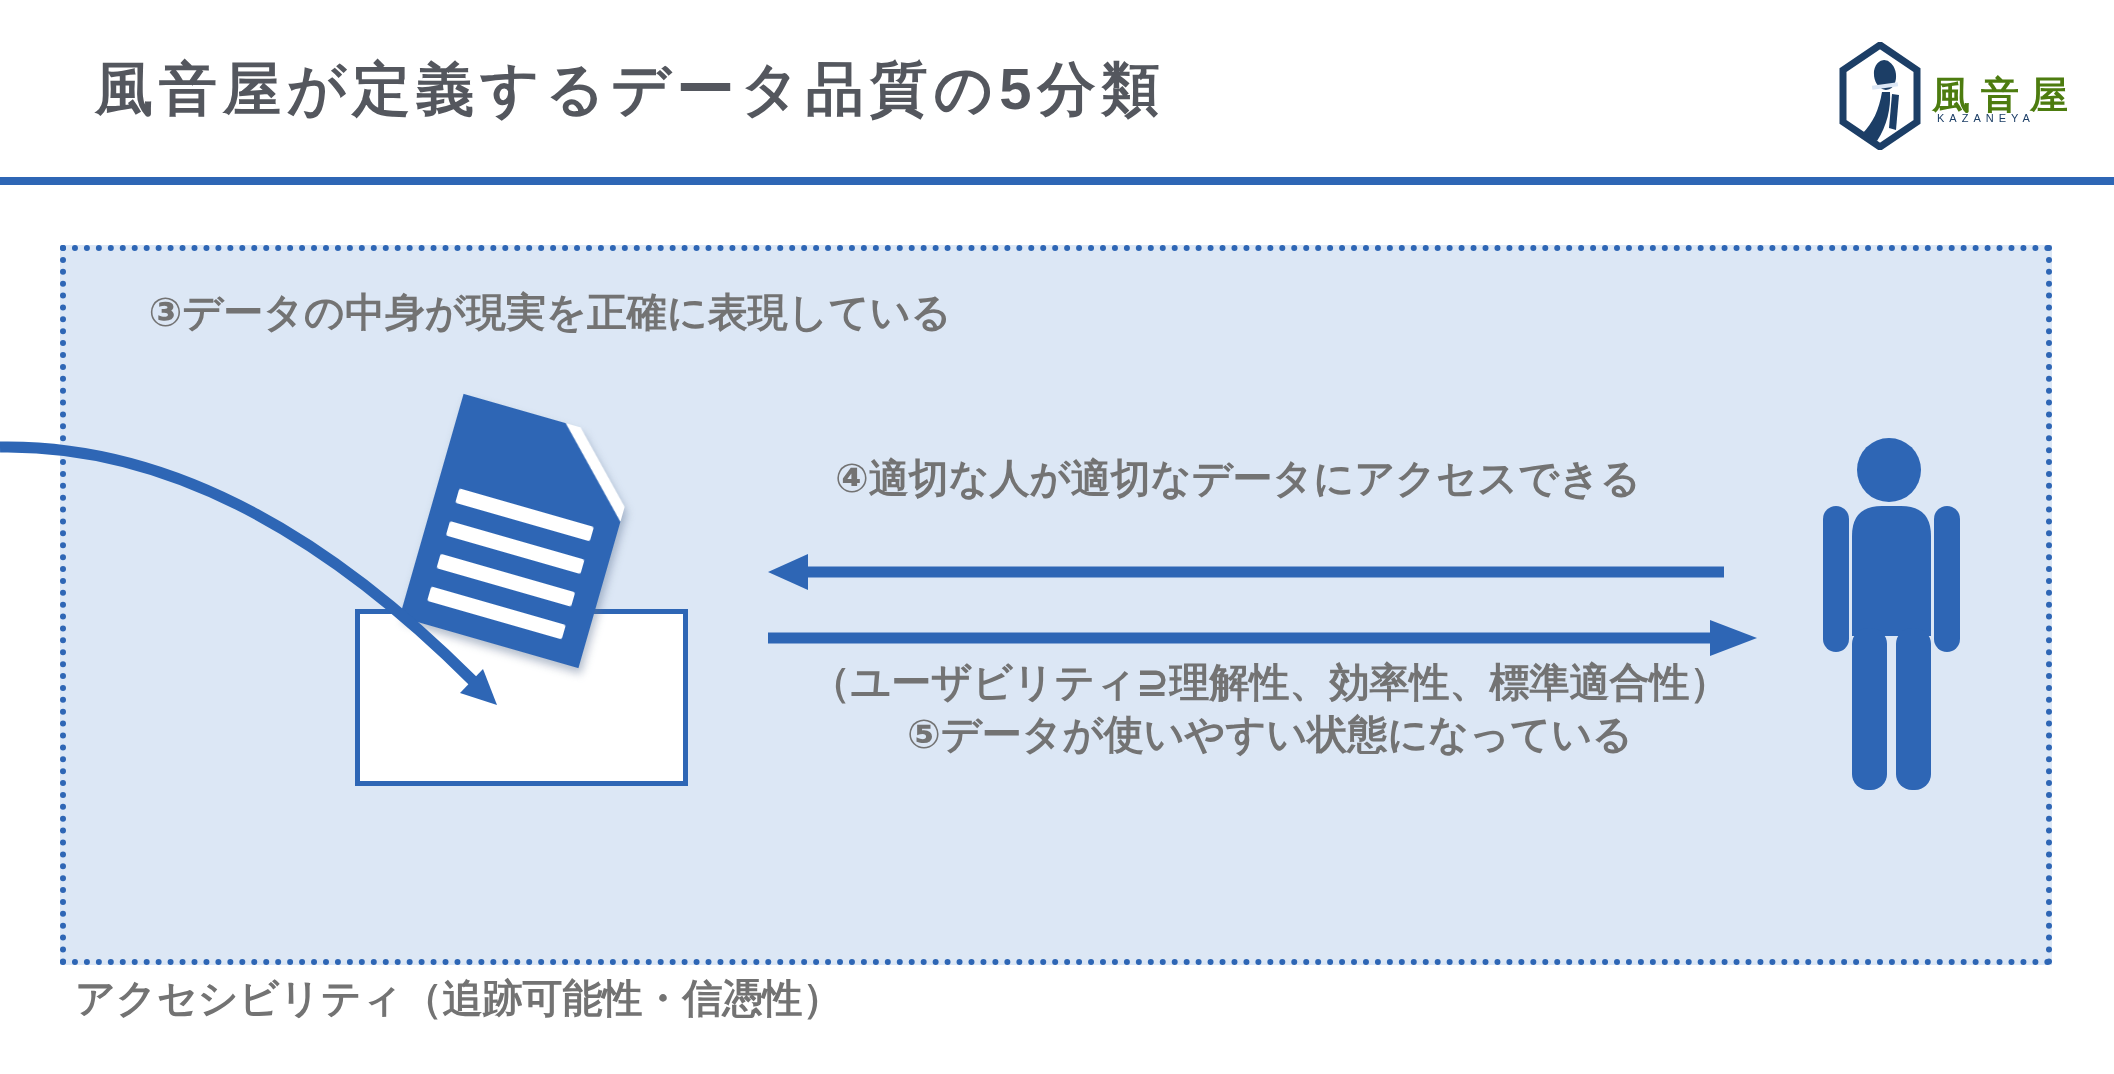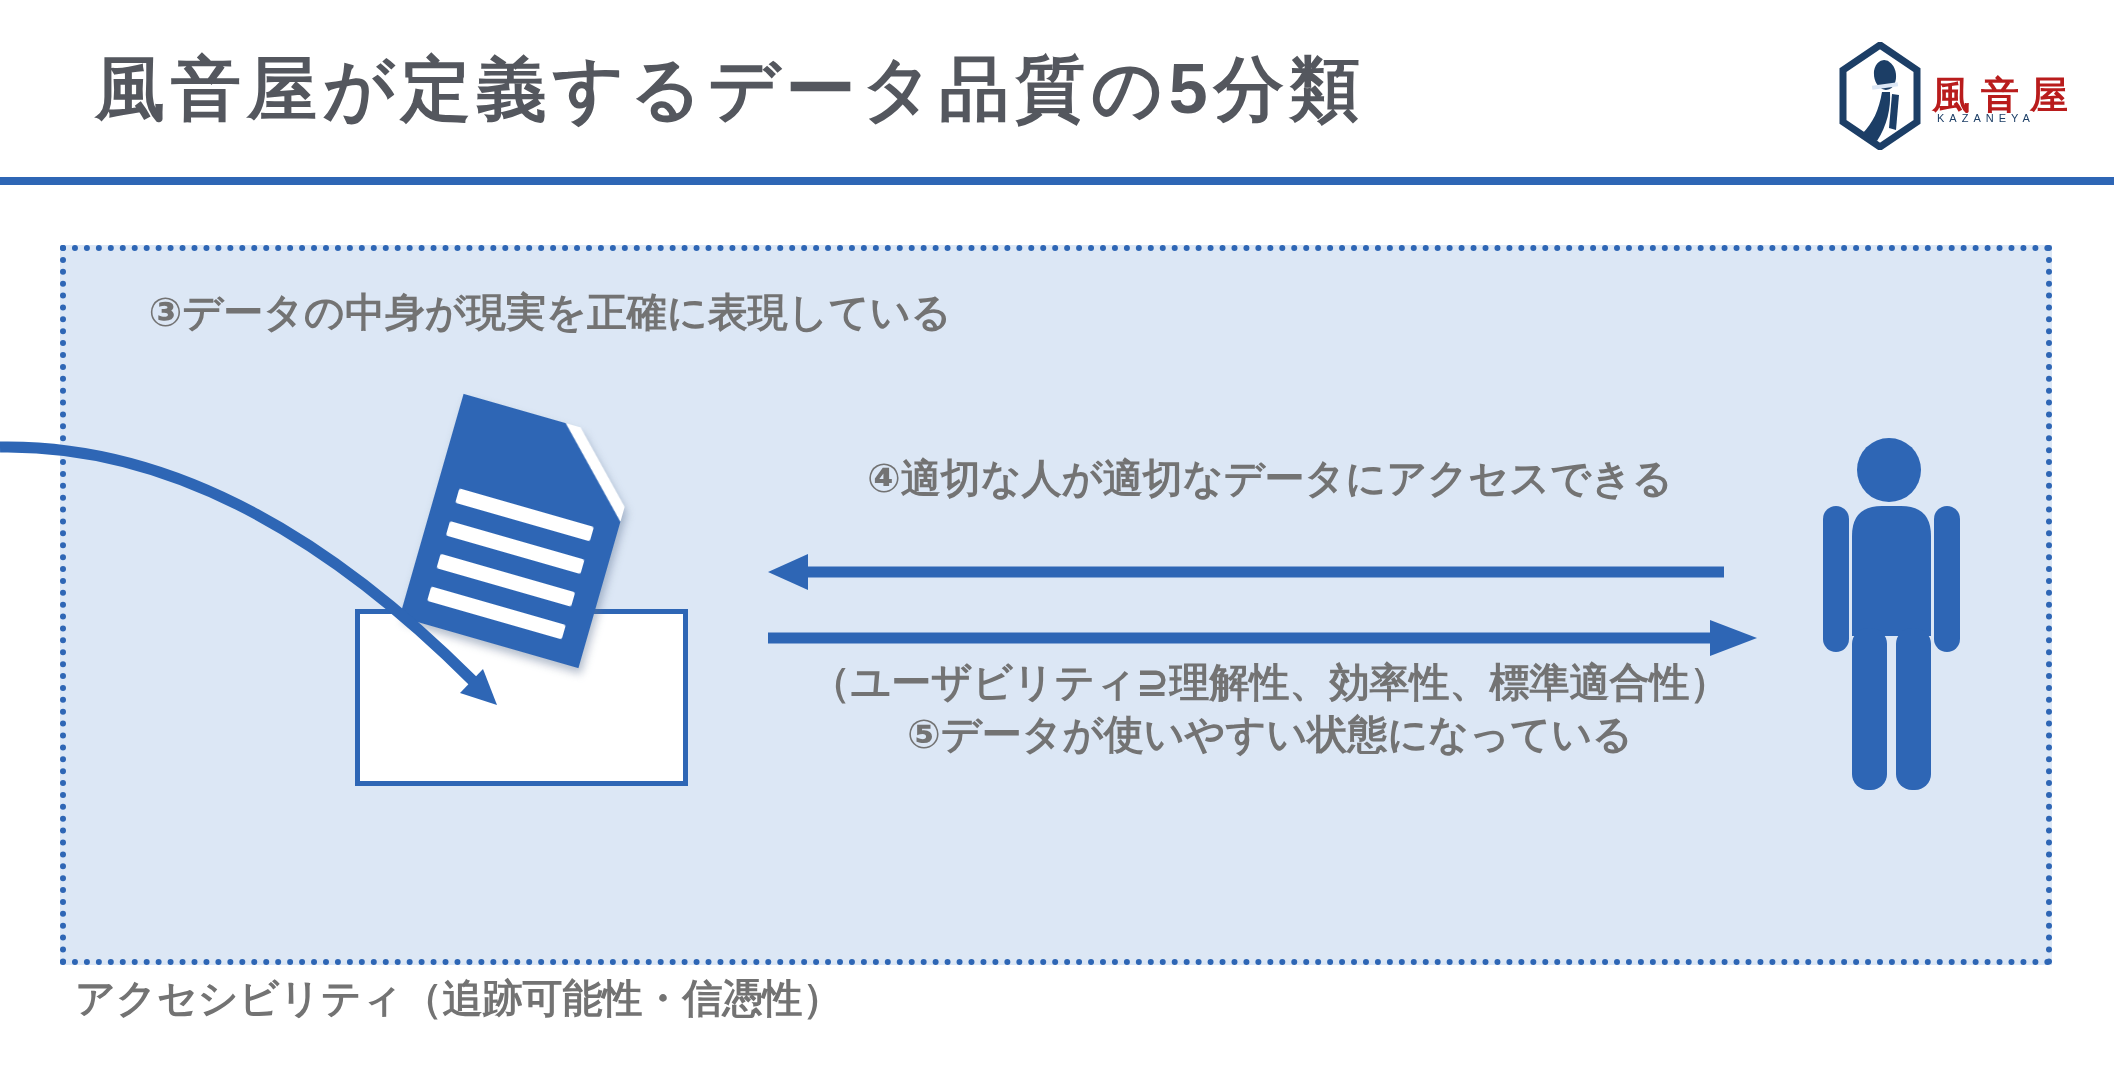--- a/index.html
+++ b/index.html
@@ -5,47 +5,47 @@
   html,body{margin:0;padding:0;}
   body{
     width:2114px;height:1074px;background:#ffffff;position:relative;overflow:hidden;
     font-family:"Liberation Sans","DejaVu Sans",sans-serif;
   }
   .abs{position:absolute;}
 
   
   .page-title{
     left:95px;top:30px;width:1700px;height:118px;line-height:118px;
-    font-size:70px;font-weight:700;letter-spacing:6px;color:#54575E;white-space:nowrap;
+    font-size:58px;font-weight:700;letter-spacing:6px;color:#54575E;white-space:nowrap;
   }
   .title-underline{left:0;top:177px;width:2114px;height:8px;background:#2E66B5;}
 
   .brand{left:1838px;top:42px;width:260px;height:110px;}
   .brand-hex{position:absolute;left:0;top:0;}
   .brand-name{
     position:absolute;left:94px;top:28px;font-family:"Liberation Serif","DejaVu Serif",serif;
-    font-size:38px;font-weight:600;letter-spacing:11px;color:#b91c1c;white-space:nowrap;
+    font-size:38px;font-weight:600;letter-spacing:11px;color:#4d7c0f;white-space:nowrap;
   }
   .brand-romaji{
     position:absolute;left:99px;top:70px;font-size:11px;font-weight:400;
     letter-spacing:5px;color:#1C3E66;white-space:nowrap;
   }
 
   
   .quality-box{
     left:60px;top:245px;width:1992px;height:720px;box-sizing:border-box;
     background:#DCE7F5;border:6px dotted #2E66B5;
   }
 
   .blue-text{
     color:#737373;font-weight:700;font-size:40px;line-height:52px;
     text-align:center;white-space:nowrap;
   }
   .item3-label{left:40px;top:286px;width:1020px;}
-  .item4-label{left:770px;top:452px;width:1000px;}
+  .item4-label{left:738px;top:452px;width:1000px;}
   .item5-label{left:770px;top:656px;width:1000px;}
   .item2-label{left:40px;top:810px;width:930px;}
   .item1-label{left:75px;top:972px;width:1200px;text-align:left;}
 
   .shape{fill:#2E66B5;}
   .doc-icon{left:428px;top:415px;transform:rotate(16deg);transform-origin:50% 50%;
             filter:drop-shadow(4px 5px 4px rgba(90,110,145,.45));}
   .storage-box{
     left:355px;top:609px;width:333px;height:177px;box-sizing:border-box;
     background:#ffffff;border:5px solid #2E66B5;

